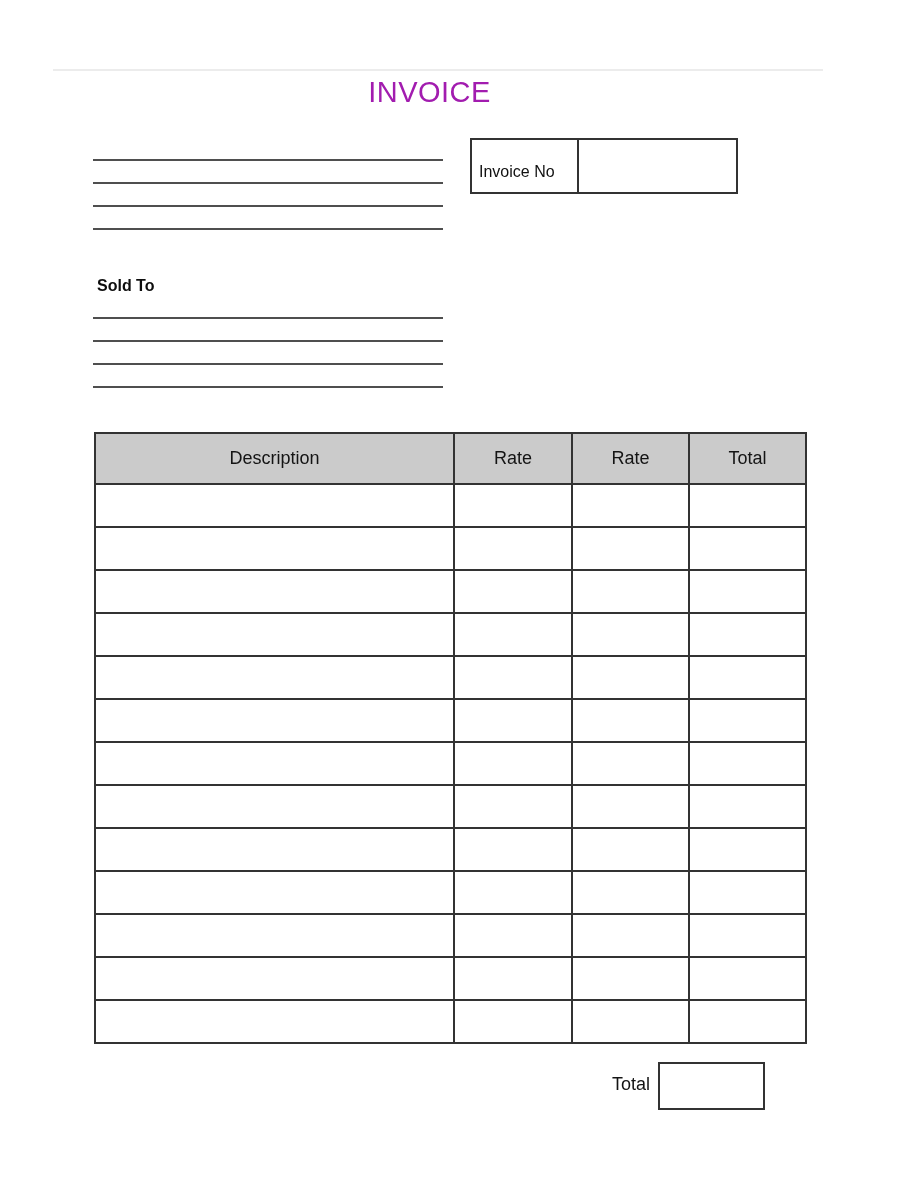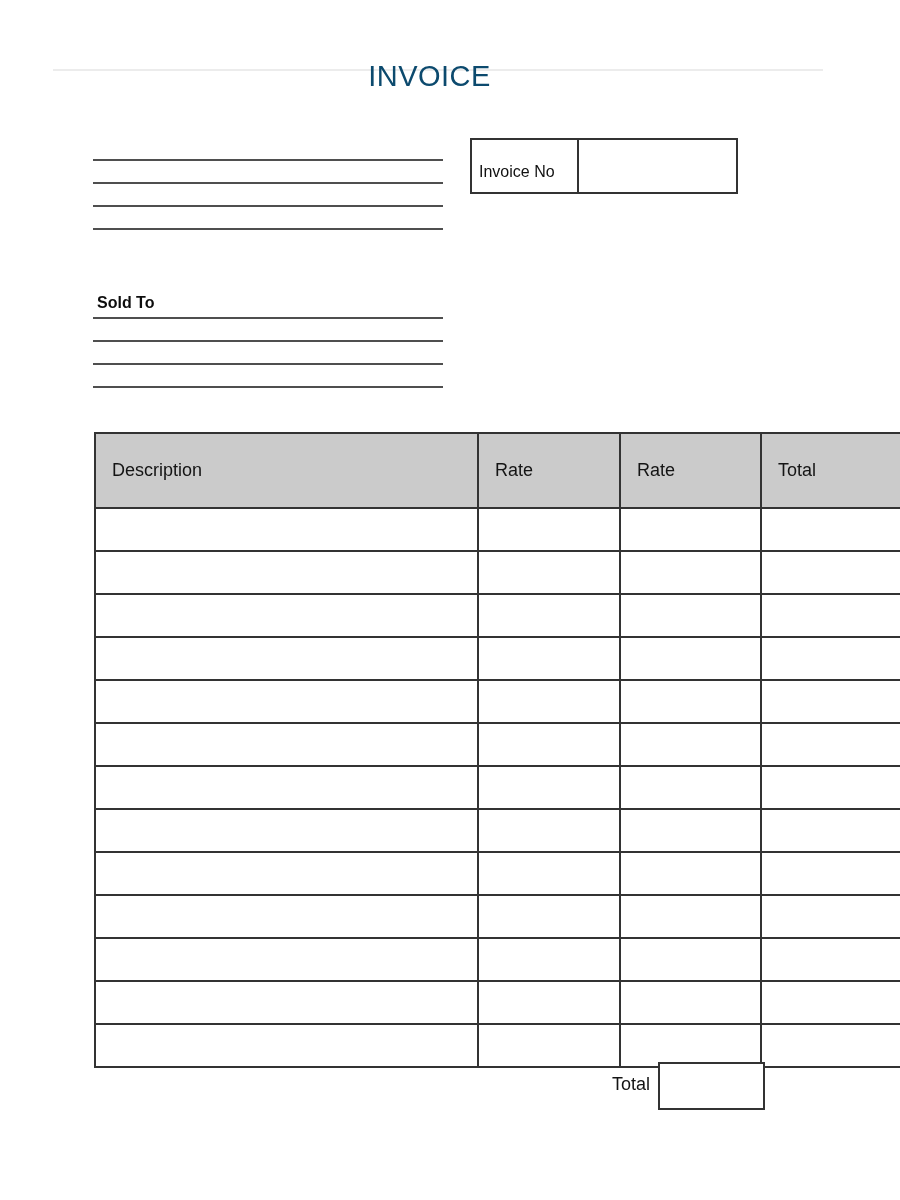--- a/index.html
+++ b/index.html
@@ -15,25 +15,25 @@
 
   .top-divider {
     position: absolute;
     left: 53px; top: 69px;
     width: 770px; height: 2px;
     background: var(--divider-color, #ececec);
   }
 
   .title {
     position: absolute;
-    left: 94px; top: 60px; width: 671px;
+    left: 94px; top: 76px; width: 671px;
     text-align: center;
     font-size: 29px;
     letter-spacing: 0.5px;
-    color: #0c4a6e;
+    color: #a21caf;
     white-space: nowrap;
   }
 
   .lines-block { position: absolute; width: 350px; }
   #header-lines { left: 93px; top: 159px; }
   #soldto-lines { left: 93px; top: 317px; }
   .fill-line {
     height: 2px;
     background: var(--line-color, #4f4f4f);
     margin-bottom: 21px;
@@ -51,43 +51,43 @@
     font-size: 16px;
     padding: 12px 0 0 7px;
     vertical-align: middle;
     background: #ffffff;
   }
   .meta-table .meta-label-cell { width: 98px; }
   .meta-table .meta-value-cell { width: 150px; }
 
   .soldto-label {
     position: absolute;
-    left: 97px; top: 294px;
+    left: 97px; top: 277px;
     font-size: 16px;
     font-weight: bold;
     color: #0d0d0d;
   }
 
   .items-table {
     position: absolute;
     left: 94px; top: 432px;
     border-collapse: collapse;
     table-layout: fixed;
     width: 671px;
   }
   .items-table th {
     border: 2px solid var(--border-color, #333333);
     background: var(--header-bg, #cbcbcb);
     height: 41px;
     font-size: 18px;
     font-weight: normal;
     color: #141414;
-    text-align: left;
+    text-align: center;
     vertical-align: middle;
-    padding: 16px;
+    padding: 4px;
   }
   .items-table td {
     border: 2px solid var(--border-color, #333333);
     height: 41px;
     background: #ffffff;
     padding: 0;
   }
   .col-description { width: 349px; }
   .col-hours { width: 108px; }
   .col-rate { width: 107px; }

